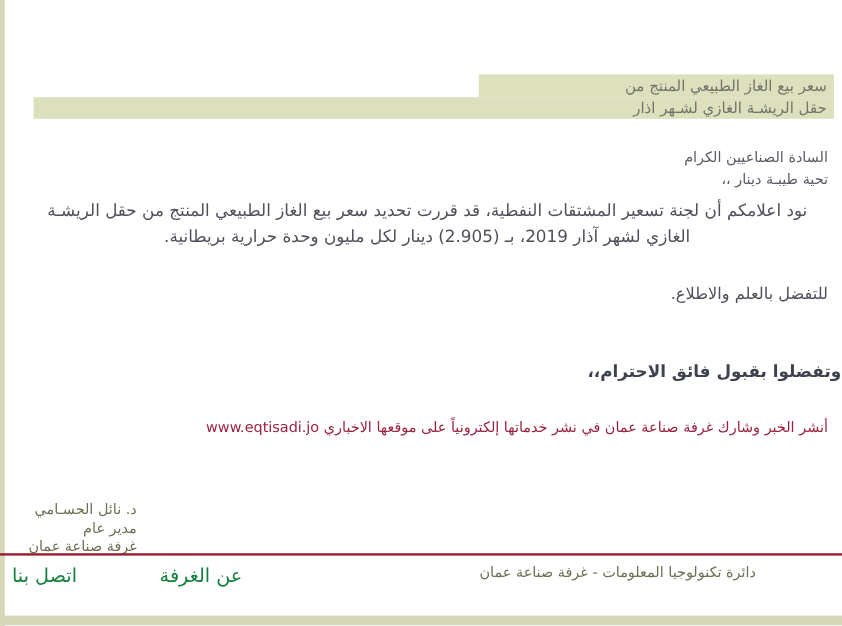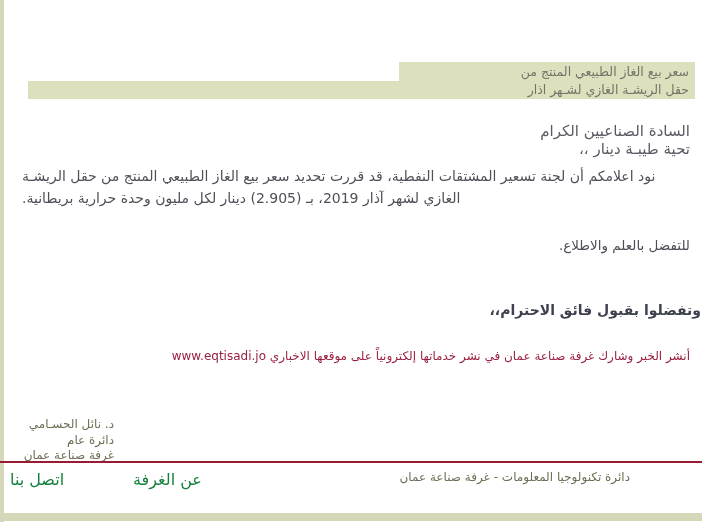--- a/index.html
+++ b/index.html
@@ -9,23 +9,23 @@
   }
   .strip-left{position:absolute;top:0;left:0;width:4px;height:522px;background:#d6d6b9;}
   .strip-bottom{position:absolute;left:0;top:513px;width:702px;height:8px;background:#d6d6b9;}
 
   .title-line{position:absolute;background:#dde0bc;color:#73736a;font-size:12.5px;
     text-align:right;direction:rtl;white-space:nowrap;}
   .title-line1{top:62px;left:399px;right:7px;height:19px;line-height:20px;padding-left:20px;padding-right:6px;}
   .title-line2{top:81px;left:28px;right:7px;height:18px;line-height:17px;padding-left:4px;padding-right:6px;}
 
   .greeting-block{position:absolute;top:122px;right:12px;text-align:right;direction:rtl;
-    color:#5a5a64;font-size:15px;line-height:18px;}
+    color:#5a5a64;font-size:12px;line-height:18px;}
 
-  .body-par{position:absolute;top:165px;right:12px;left:22px;text-align:left;direction:rtl;
+  .body-par{position:absolute;top:165px;right:12px;left:22px;text-align:center;direction:rtl;
     color:#4f4f59;font-size:14px;line-height:22px;}
 
   .note-line{position:absolute;top:237px;right:12px;text-align:right;direction:rtl;
     color:#4f4f59;font-size:13.5px;white-space:nowrap;}
 
   .regards-line{position:absolute;top:302px;right:1px;text-align:right;direction:rtl;
     color:#3d424e;font-size:14px;font-weight:bold;white-space:nowrap;}
 
   .promo-line{position:absolute;top:349px;right:12px;text-align:right;direction:rtl;
     color:#9a2140;font-size:12px;white-space:nowrap;}
@@ -64,21 +64,21 @@
 <div class="regards-line">وتفضلوا بقبول فائق الاحترام،،</div>
 
 <div class="promo-line">
   <span>أنشر الخبر وشارك غرفة صناعة عمان في نشر خدماتها إلكترونياً على موقعها الاخباري</span>
   <span> </span>
   <a class="url" dir="ltr">www.eqtisadi.jo</a>
 </div>
 
 <div class="signature-block">
   <div>د. نائل الحسـامي</div>
-  <div>دائرة عام</div>
+  <div>مدير عام</div>
   <div>غرفة صناعة عمان</div>
 </div>
 
 <div class="rule-red"></div>
 
 <div class="footer-dept">دائرة تكنولوجيا المعلومات - غرفة صناعة عمان</div>
 <div class="footer-link footer-about">عن الغرفة</div>
 <div class="footer-link footer-contact">اتصل بنا</div>
 
 </body></html>

